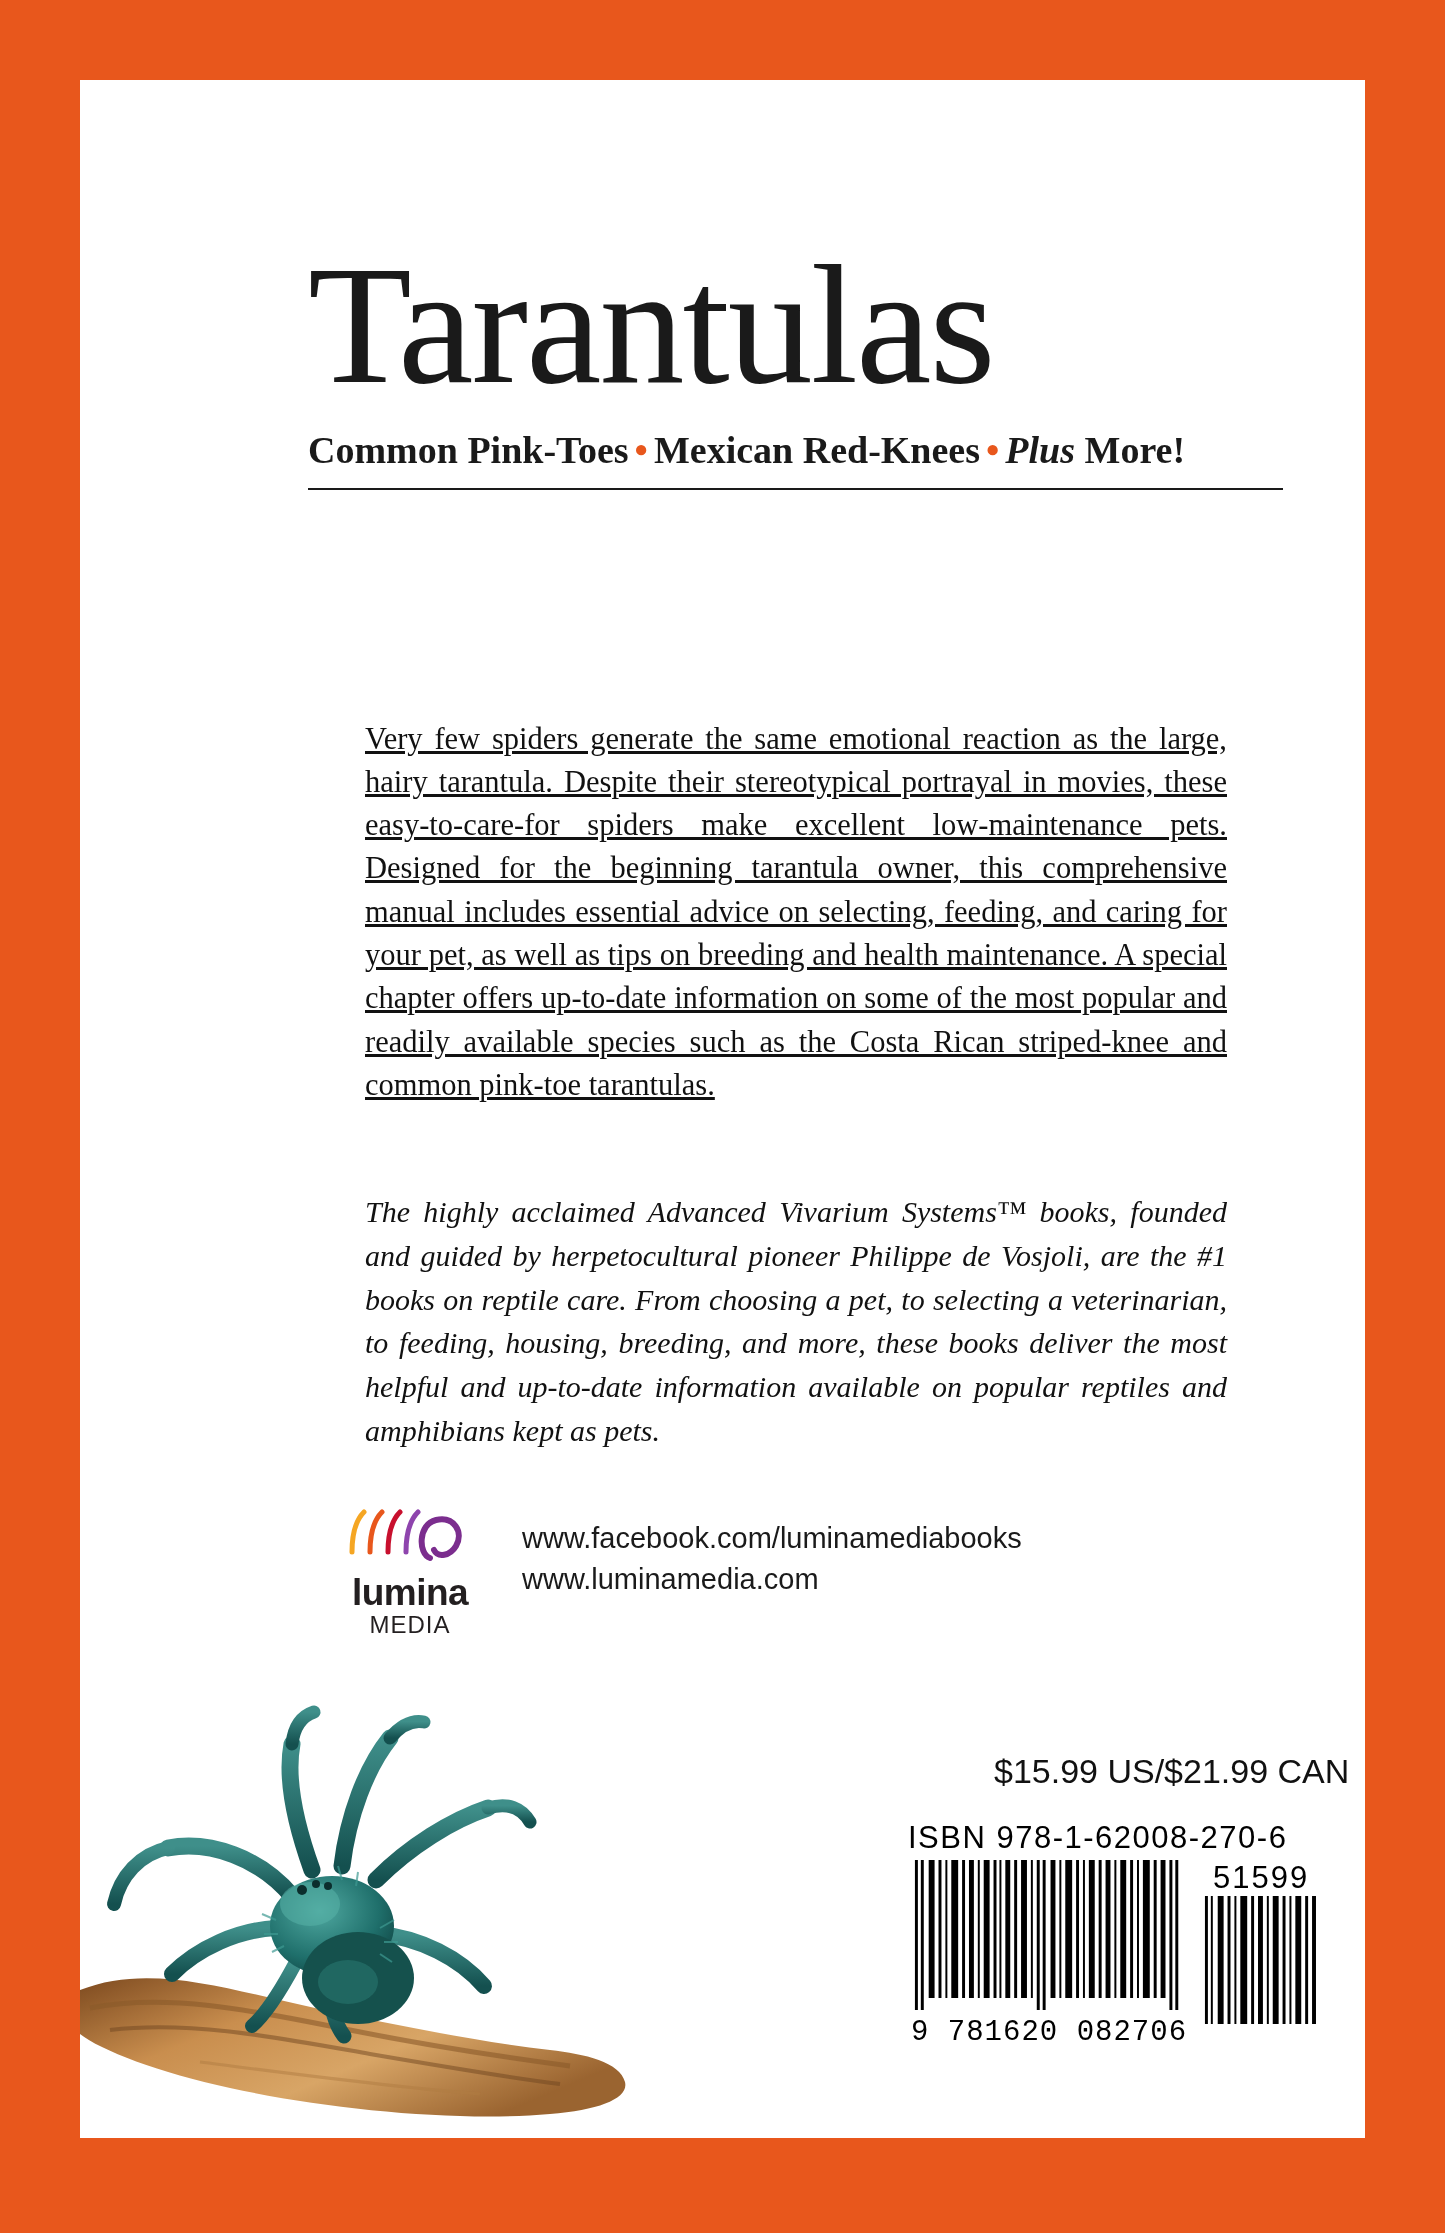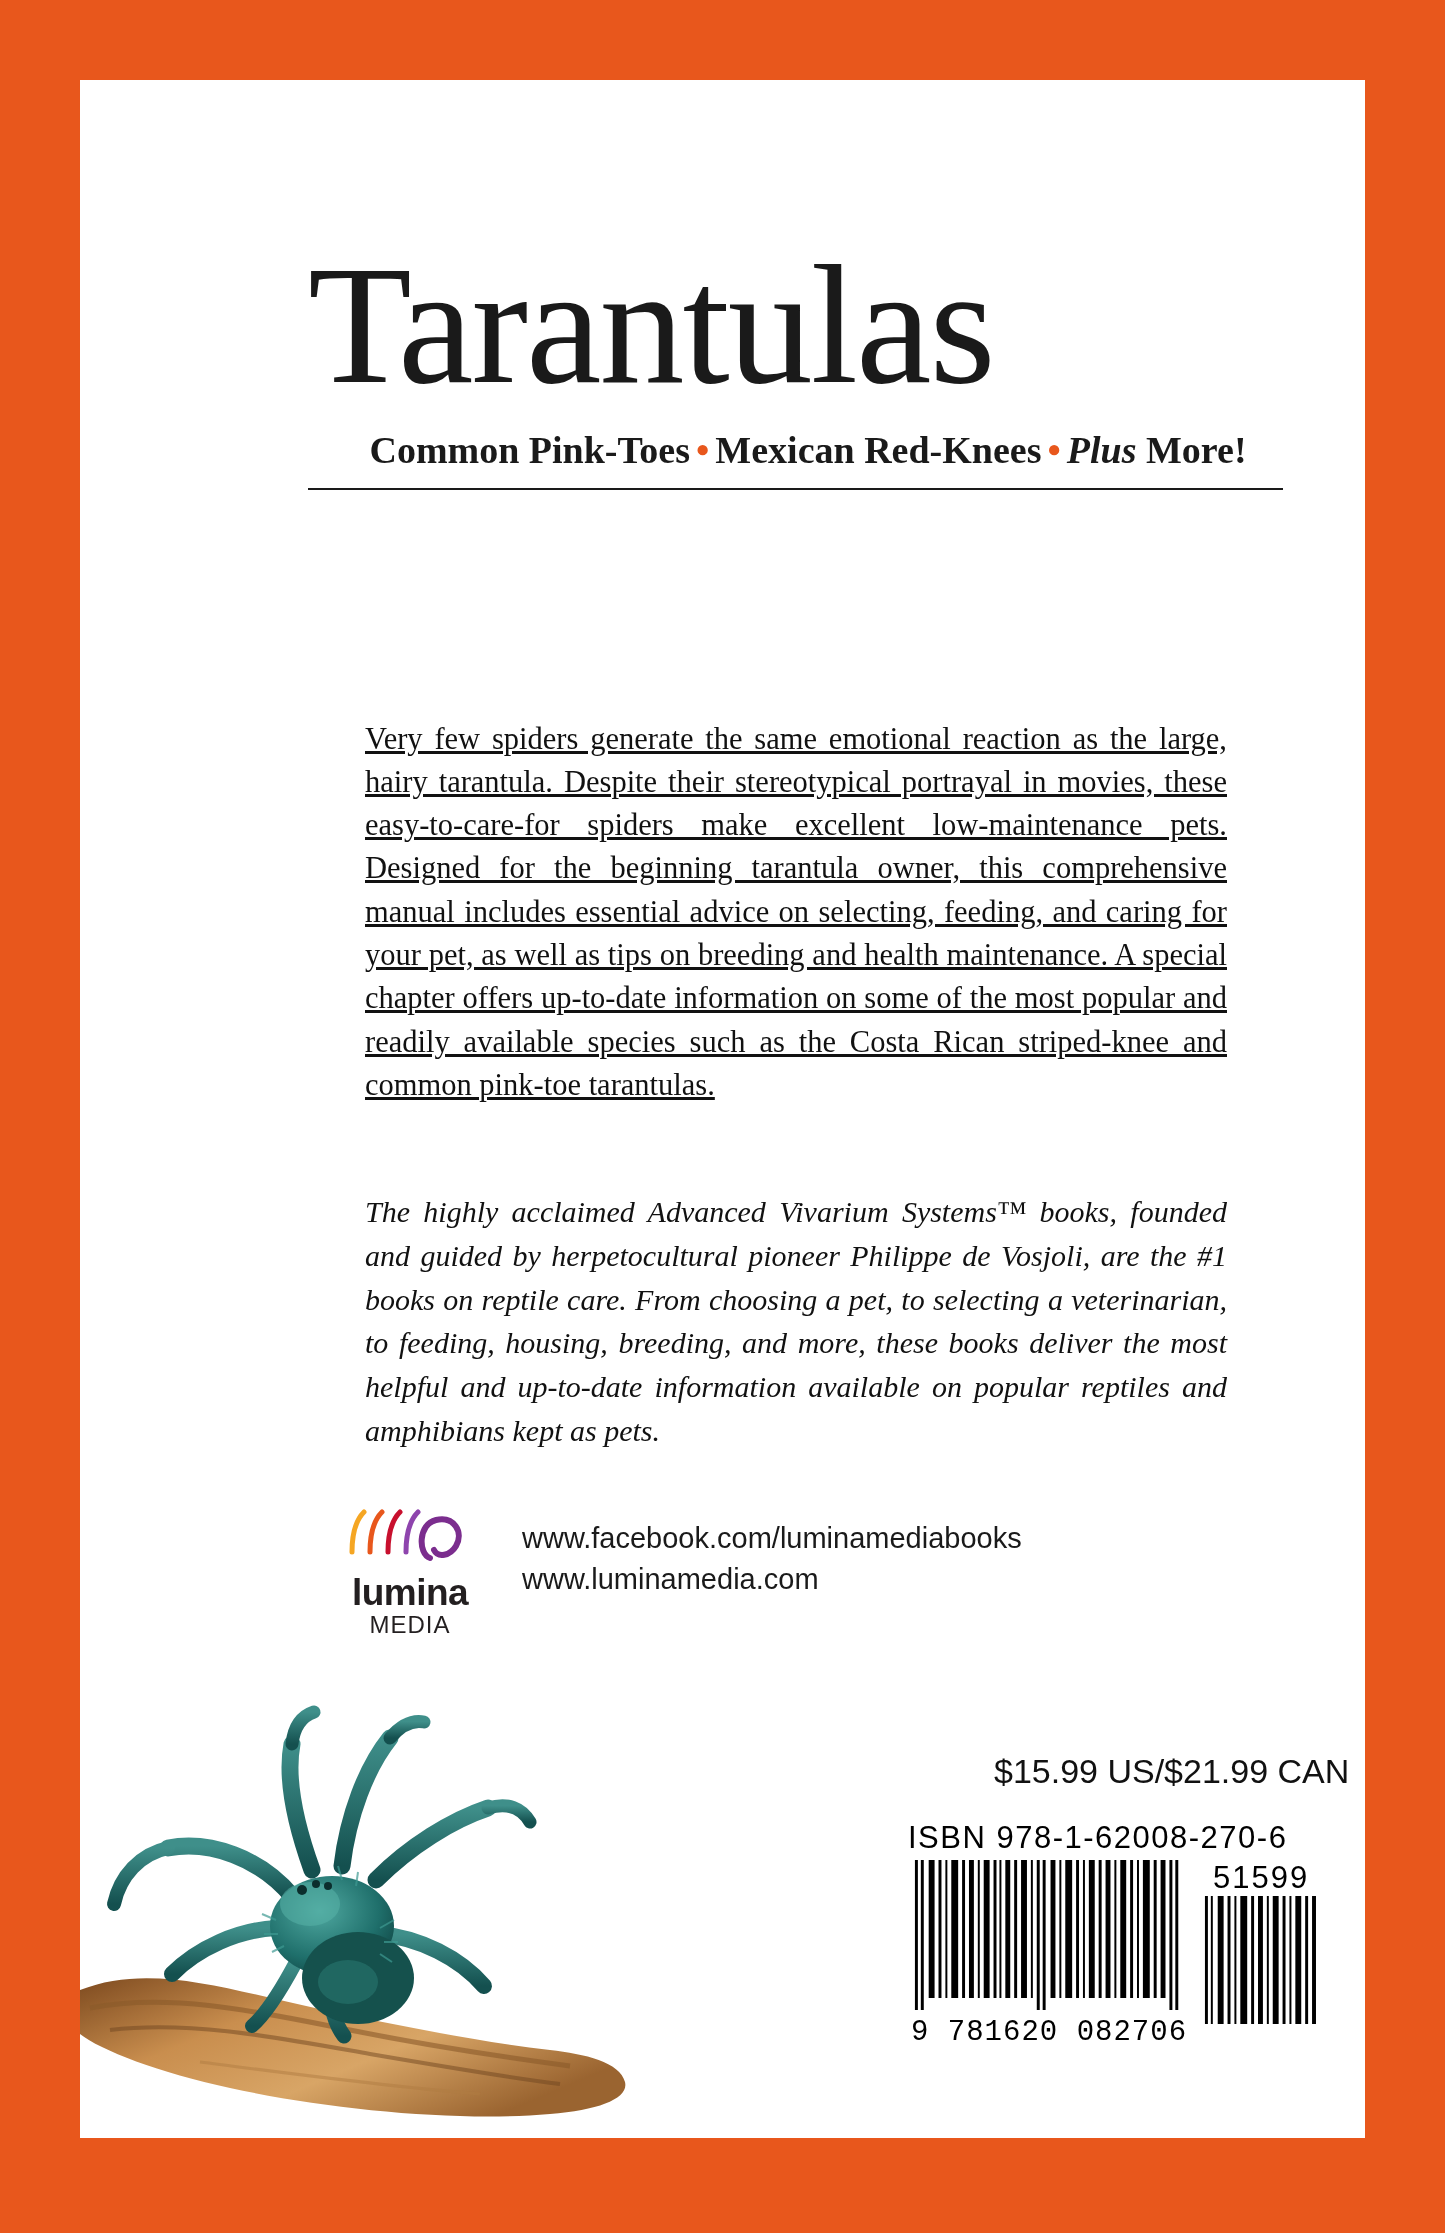--- a/index.html
+++ b/index.html
@@ -41,21 +41,20 @@
     font-weight: normal;
   }
 
   .subtitle-row {
     margin-top: 18px;
     font-family: "Liberation Serif", serif;
     font-size: 38px;
     font-weight: bold;
     color: #1a1a1a;
     white-space: nowrap;
-    text-align: center;
   }
   .subtitle-row .dot {
     color: #E8571C;
     font-weight: bold;
     padding: 0 6px;
   }
   .subtitle-row .plus-ital {
     font-style: italic;
   }
 

